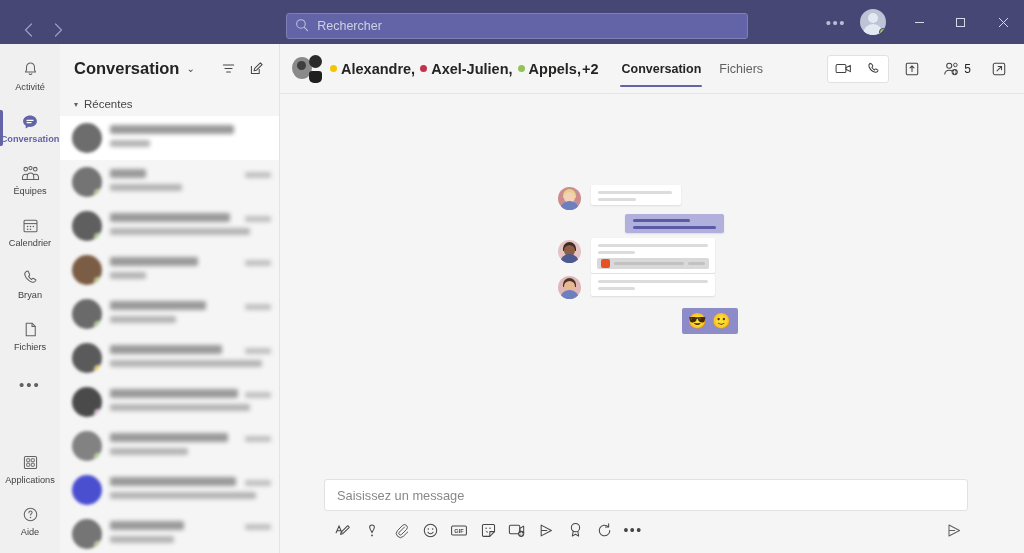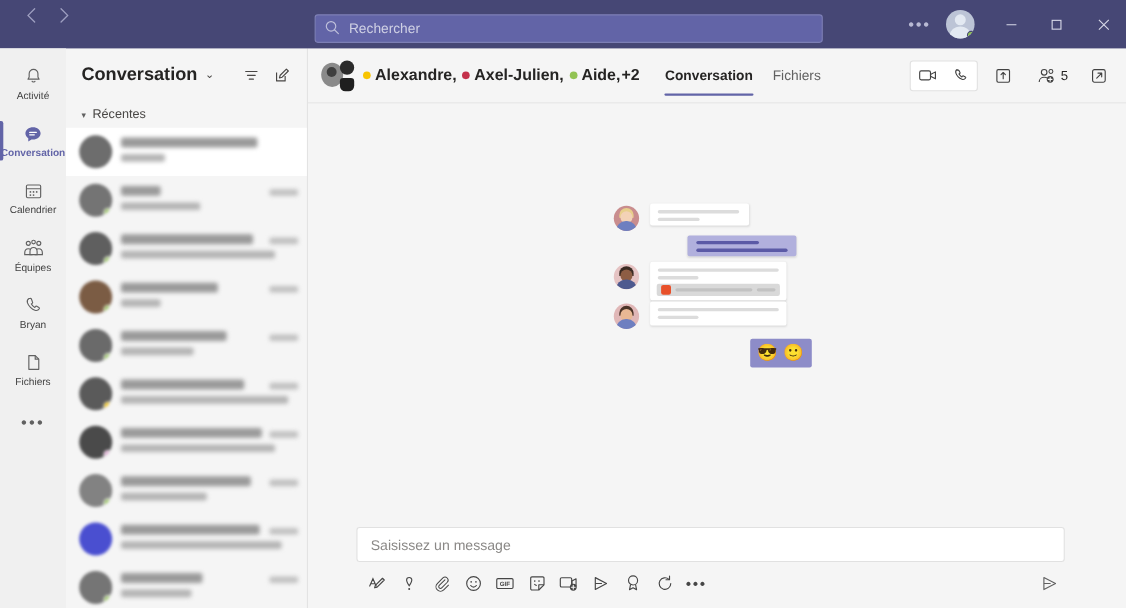--- a/index.html
+++ b/index.html
@@ -6,21 +6,21 @@
   html, body {
     width: 1024px; height: 553px;
     overflow: hidden;
     font-family: "Liberation Sans", sans-serif;
     background: #f5f5f5;
   }
   .app { width: 1024px; height: 553px; display: flex; flex-direction: column; position: relative; }
 
   
   .titlebar {
-    height: 44px; background: #464775; display: flex; align-items: flex-start;
+    height: 44px; background: #464775; display: flex; align-items: flex-end;
     flex: 0 0 44px; position: relative;
   }
   .nav-arrows { display: flex; gap: 2px; margin-left: 14px; width: 60px; }
   .nav-arrow {
     width: 28px; height: 28px; display: flex; align-items: center; justify-content: center;
     color: #9e9fc0; font-size: 14px; cursor: pointer; border-radius: 3px;
   }
   .search-wrap { position: absolute; left: 286px; top: 13px; width: 462px; }
   .searchbox {
     height: 26px; background: #6264a7; border-radius: 3px; display: flex;
@@ -243,49 +243,49 @@
           <svg width="20" height="20" viewBox="0 0 20 20">
               <path d="M10 3.6c-3.8 0-6.9 2.5-6.9 5.6 0 1.8 1 3.4 2.6 4.4v3l2.9-1.8c.45.08.92.12 1.4.12 3.8 0 6.9-2.5 6.9-5.7S13.8 3.6 10 3.6z" fill="#6264a7"></path>
               <path d="M7 8.4h6M7 10.6h4.2" stroke="#fff" stroke-width="1.1" stroke-linecap="round"></path>
             </svg>
         </span>
         <span class="r-lab">Conversation</span>
       </div>
 
       <div class="rail-item">
         <span class="r-ico">
+          <svg width="21" height="19" viewBox="0 0 22 19">
+              <circle cx="6" cy="5" r="1.9" fill="none" stroke="#616161" stroke-width="1.1"></circle>
+              <circle cx="11" cy="3.8" r="1.7" fill="none" stroke="#616161" stroke-width="1.1"></circle>
+              <circle cx="16" cy="5" r="1.9" fill="none" stroke="#616161" stroke-width="1.1"></circle>
+              <path d="M2.6 14.2c0-2.3 1.5-4 3.4-4s3.4 1.7 3.4 4v1.6H2.6z" fill="none" stroke="#616161" stroke-width="1.1"></path>
+              <path d="M12.6 14.2c0-2.3 1.5-4 3.4-4s3.4 1.7 3.4 4v1.6h-6.8z" fill="none" stroke="#616161" stroke-width="1.1"></path>
+              <path d="M7.6 15.8V13c0-2.3 1.5-4 3.4-4s3.4 1.7 3.4 4v2.8z" fill="#f0f0f0" stroke="#616161" stroke-width="1.1"></path>
+            </svg>
+        </span>
+        <span class="r-lab">Équipes</span>
+      </div>
+
+      <div class="rail-item">
+        <span class="r-ico">
           <svg width="19" height="19" viewBox="0 0 20 20">
               <rect x="3.2" y="4.4" width="13.6" height="12.2" rx="1.2" fill="none" stroke="#616161" stroke-width="1.1"></rect>
               <path d="M3.2 8h13.6" stroke="#616161" stroke-width="1.1"></path>
               <circle cx="7" cy="11" r=".85" fill="#616161"></circle>
               <circle cx="10" cy="11" r=".85" fill="#616161"></circle>
               <circle cx="13" cy="11" r=".85" fill="#616161"></circle>
               <circle cx="7" cy="14" r=".85" fill="#616161"></circle>
               <circle cx="10" cy="14" r=".85" fill="#616161"></circle>
             </svg>
         </span>
         <span class="r-lab">Calendrier</span>
       </div>
 
       <div class="rail-item">
         <span class="r-ico">
-          <svg width="21" height="19" viewBox="0 0 22 19">
-              <circle cx="6" cy="5" r="1.9" fill="none" stroke="#616161" stroke-width="1.1"></circle>
-              <circle cx="11" cy="3.8" r="1.7" fill="none" stroke="#616161" stroke-width="1.1"></circle>
-              <circle cx="16" cy="5" r="1.9" fill="none" stroke="#616161" stroke-width="1.1"></circle>
-              <path d="M2.6 14.2c0-2.3 1.5-4 3.4-4s3.4 1.7 3.4 4v1.6H2.6z" fill="none" stroke="#616161" stroke-width="1.1"></path>
-              <path d="M12.6 14.2c0-2.3 1.5-4 3.4-4s3.4 1.7 3.4 4v1.6h-6.8z" fill="none" stroke="#616161" stroke-width="1.1"></path>
-              <path d="M7.6 15.8V13c0-2.3 1.5-4 3.4-4s3.4 1.7 3.4 4v2.8z" fill="#f0f0f0" stroke="#616161" stroke-width="1.1"></path>
-            </svg>
-        </span>
-        <span class="r-lab">Équipes</span>
-      </div>
-
-      <div class="rail-item">
-        <span class="r-ico">
           <svg width="19" height="19" viewBox="0 0 20 20">
               <path d="M5.6 3.5c-1.4.9-2 2.4-1.4 4.2.9 2.8 4.3 6.2 7.1 7.1 1.8.6 3.3 0 4.2-1.4.3-.5.1-1-.4-1.3l-2-1.1c-.45-.25-1-.12-1.3.3l-.6.8c-1.3-.7-2.6-2-3.3-3.3l.8-.6c.42-.3.55-.85.3-1.3L7.9 3.9c-.3-.5-.8-.7-1.3-.4z" fill="none" stroke="#616161" stroke-width="1.1" stroke-linejoin="round"></path>
             </svg>
         </span>
         <span class="r-lab">Bryan</span>
       </div>
 
       <div class="rail-item">
         <span class="r-ico">
           <svg width="19" height="19" viewBox="0 0 20 20">
@@ -293,20 +293,44 @@
               <path d="M11.6 3.4v3.4H15" fill="none" stroke="#616161" stroke-width="1.1"></path>
             </svg>
         </span>
         <span class="r-lab">Fichiers</span>
       </div>
 
       <div class="rail-item more">
         <span class="dots">•••</span>
       </div>
 
+      <div class="rail-bottom">
+        <div class="rail-item">
+          <span class="r-ico">
+            <svg width="19" height="19" viewBox="0 0 20 20">
+                <rect x="3.6" y="3.6" width="12.8" height="12.8" rx="1.4" fill="none" stroke="#616161" stroke-width="1.1"></rect>
+                <rect x="6" y="6" width="3.2" height="3.2" rx=".5" fill="none" stroke="#616161" stroke-width="1"></rect>
+                <rect x="10.8" y="6" width="3.2" height="3.2" rx=".5" fill="none" stroke="#616161" stroke-width="1"></rect>
+                <rect x="6" y="10.8" width="3.2" height="3.2" rx=".5" fill="none" stroke="#616161" stroke-width="1"></rect>
+                <rect x="10.8" y="10.8" width="3.2" height="3.2" rx=".5" fill="none" stroke="#616161" stroke-width="1"></rect>
+              </svg>
+          </span>
+          <span class="r-lab">Applications</span>
+        </div>
+        <div class="rail-item">
+          <span class="r-ico">
+            <svg width="19" height="19" viewBox="0 0 20 20">
+                <circle cx="10" cy="10" r="6.6" fill="none" stroke="#616161" stroke-width="1.1"></circle>
+                <path d="M8.3 8.1c0-1 .8-1.7 1.7-1.7s1.7.7 1.7 1.6c0 1.3-1.7 1.3-1.7 2.6" fill="none" stroke="#616161" stroke-width="1.1" stroke-linecap="round"></path>
+                <circle cx="10" cy="13.1" r=".8" fill="#616161"></circle>
+              </svg>
+          </span>
+          <span class="r-lab">Aide</span>
+        </div>
+      </div>
     </div>
 
     <div class="chatlist">
       <div class="cl-header">
         <span class="cl-title">Conversation</span>
         <span class="cl-caret">⌄</span>
         <div class="cl-actions">
           <div class="cl-btn">
             <svg width="15" height="15" viewBox="0 0 16 16">
                 <path d="M2.5 4.3h11M4.2 8h7.6M6 11.7h4" stroke="#484644" stroke-width="1.1" stroke-linecap="round"></path>
@@ -460,21 +484,21 @@
           <span class="nm">
             <i class="dot" id="pd0" style="background: rgb(248, 196, 0);"></i>
             <span>Alexandre,</span>
           </span>
           <span class="nm" style="margin-left:5px">
             <i class="dot" id="pd1" style="background: rgb(196, 49, 75);"></i>
             <span>Axel-Julien,</span>
           </span>
           <span class="nm" style="margin-left:5px">
             <i class="dot" id="pd2" style="background: rgb(146, 195, 83);"></i>
-            <span>Aide,</span>
+            <span>Appels,</span>
           </span>
           <span class="plus2">+2</span>
         </div>
 
         <div class="tabs">
           <div class="tab active">
             <span>Conversation</span>
           </div>
           <div class="tab">
             <span>Fichiers</span>

